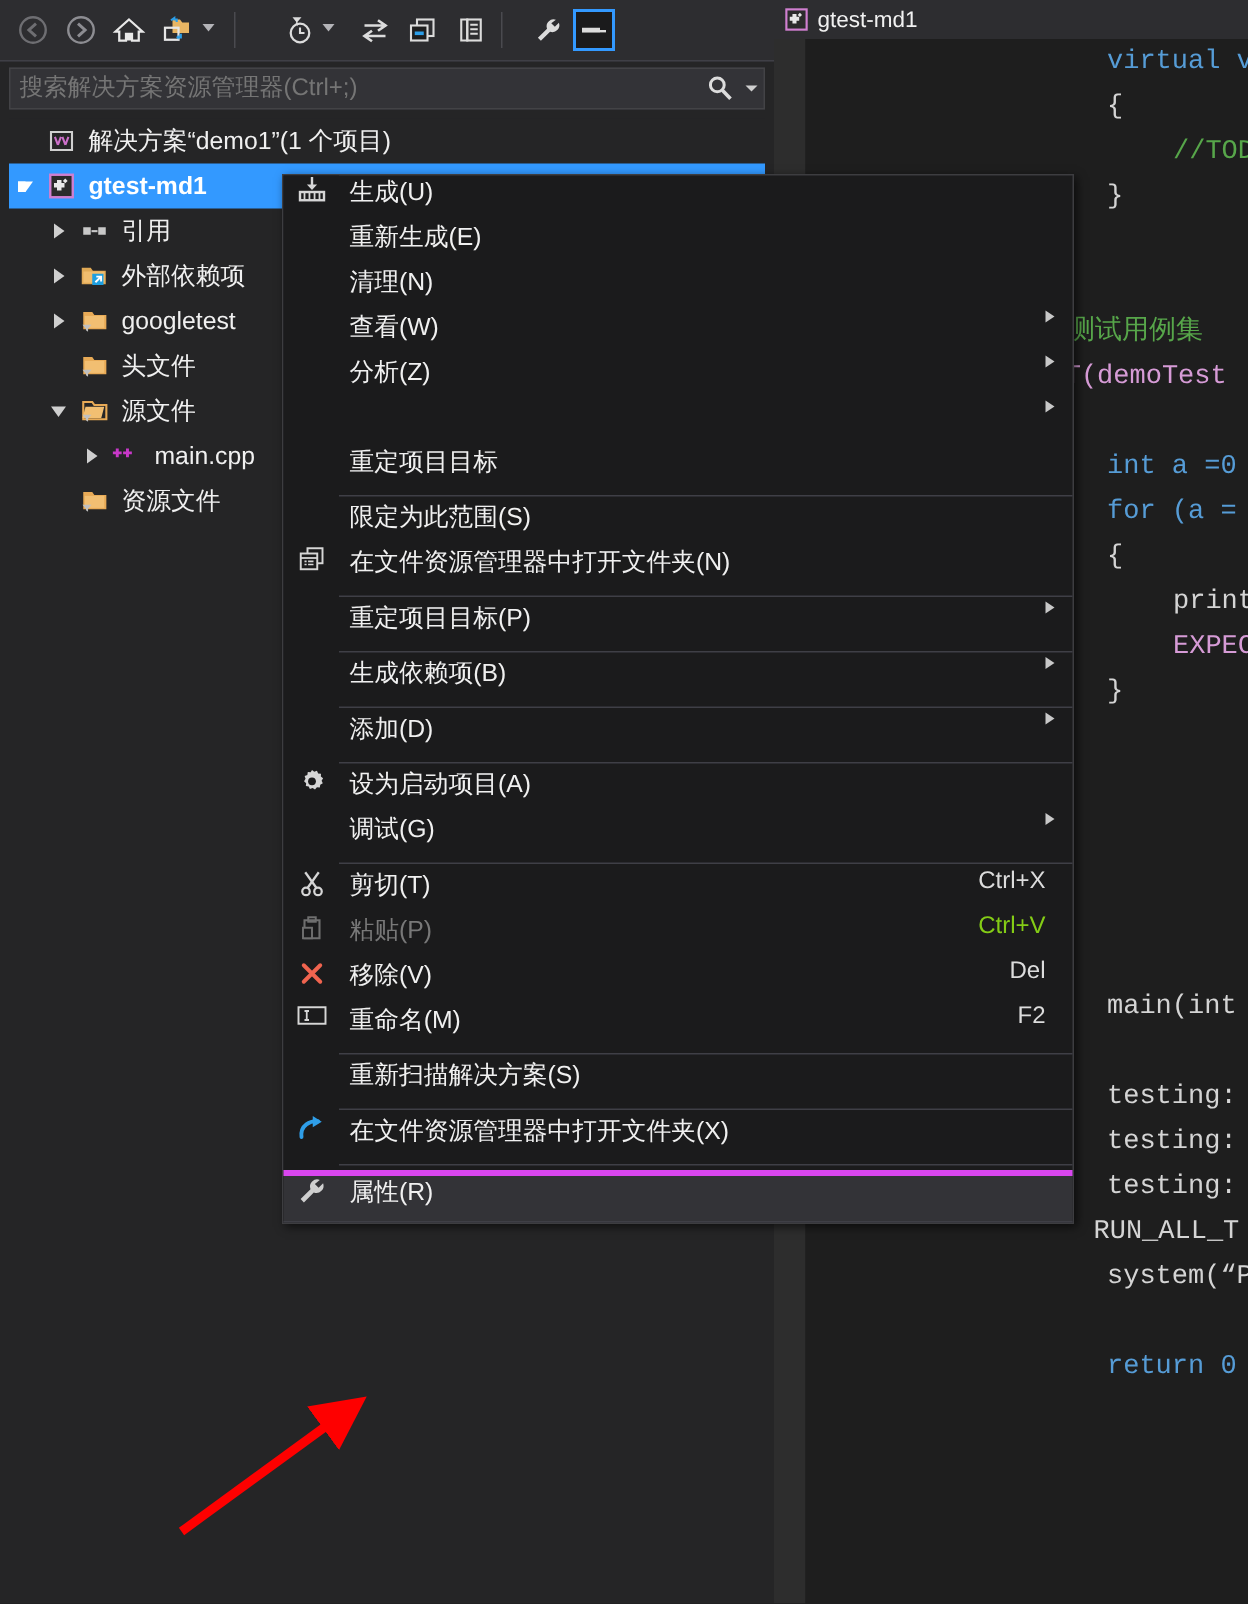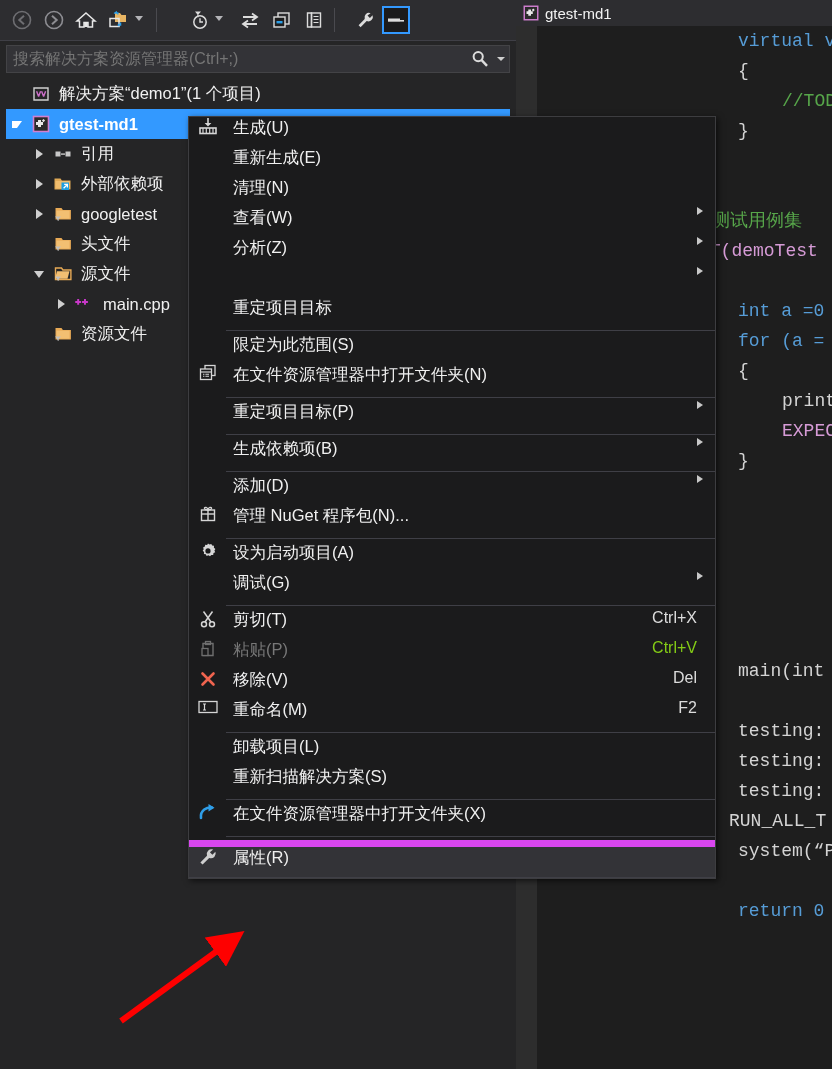--- a/index.html
+++ b/index.html
@@ -49,21 +49,21 @@
   .eline{position:absolute;white-space:pre;}
   .lnum{position:absolute;color:#2b91af;font-family:"Liberation Mono","DejaVu Sans Mono",monospace;font-size:18px;}
   .kw{color:#569cd6;} .pl{color:#d4d4d4;} .cm{color:#57a64a;} .mac{color:#d69bd6;}
 
   
   #ctx{position:absolute;left:188px;top:116px;width:528px;background:#1b1b1c;border:1px solid #3d3d40;box-sizing:border-box;
        box-shadow:2px 2px 6px rgba(0,0,0,.6);}
   #ctx .gutter{position:absolute;left:0;top:0;bottom:0;width:37px;background:#1b1b1c;}
   .mi{position:relative;display:flex;align-items:flex-start;height:30px;color:#f0f0f0;font-size:16.5px;cursor:default;}
   .mi.dis{color:#787878;}
-  .mi.hi{background:#333337;border-top:7px solid #d946ef;border-bottom:1px solid #3f3f46;}
+  .mi.hi{background:#333337;border-top:4px solid #d946ef;border-bottom:1px solid #3f3f46;}
   .mi .micon{width:37px;flex:0 0 37px;display:flex;align-items:center;justify-content:center;}
   .mi .mtext{flex:1;padding-left:7px;}
   .mi .mshort{color:#dcdcdc;font-size:16px;padding-right:18px;}
   .mi.dis .mshort{color:#84cc16;}
   .mi .marrow{position:absolute;right:12px;width:0;height:0;border-top:4.5px solid transparent;border-bottom:4.5px solid transparent;border-left:6px solid #c8c8c8;}
   .msep{height:1px;background:#3f3f46;margin:3px 0 3px 37px;}
 
   
   #redarrow{position:absolute;left:0;top:0;width:832px;height:1069px;pointer-events:none;}
 </style>
@@ -406,32 +406,20 @@
     </div>
     <div class="msep"></div>
 
     <div class="mi">
       <span class="micon"></span>
       <span class="mtext">添加(D)</span>
       <i class="marrow"></i>
     </div>
 
 
-    <div class="mi">
-      <span class="micon">
-        <svg width="20" height="18" viewBox="0 0 20 18">
-            <rect x="3.5" y="5" width="13" height="10.5" fill="none" stroke="#d6d6d6" stroke-width="1.4"></rect>
-            <path d="M10 5 v10.5" stroke="#d6d6d6" stroke-width="1.4"></path>
-            <path d="M3.5 9 h13" stroke="#d6d6d6" stroke-width="1.4"></path>
-            <path d="M10 5 C 10 2 6 1.5 6.5 3.5 C 7 5 10 5 10 5 z" fill="none" stroke="#d6d6d6" stroke-width="1.3"></path>
-            <path d="M10 5 C 10 2 14 1.5 13.5 3.5 C 13 5 10 5 10 5 z" fill="none" stroke="#d6d6d6" stroke-width="1.3"></path>
-          </svg>
-      </span>
-      <span class="mtext">管理 NuGet 程序包(N)...</span>
-    </div>
     <div class="msep"></div>
 
     <div class="mi">
       <span class="micon">
         <svg width="20" height="20" viewBox="0 0 20 20">
             <path d="M10 1.4 l1.5 1.1 l1.8 -0.6 l0.8 1.7 l1.9 0.2 l-0.1 1.9 l1.5 1.2 l-1 1.6 l0.8 1.7 l-1.7 0.9 l-0.3 1.9 l-1.9 -0.1 l-1.3 1.4 l-1.6 -1 l-1.8 0.7 l-0.8 -1.7 l-1.9 -0.3 l0.2 -1.9 l-1.4 -1.3 l1 -1.6 l-0.6 -1.8 l1.8 -0.8 l0.3 -1.9 l1.9 0.2 z" fill="#d6d6d6"></path>
             <circle cx="10" cy="8.9" r="2.6" fill="#1b1b1c"></circle>
           </svg>
       </span>
       <span class="mtext">设为启动项目(A)</span>
@@ -484,24 +472,20 @@
         <svg width="22" height="16" viewBox="0 0 22 16">
             <rect x="2" y="2.5" width="18" height="11" fill="none" stroke="#d6d6d6" stroke-width="1.3"></rect>
             <path d="M6 5 h3 M7.5 5 v6 M6 11 h3" stroke="#d6d6d6" stroke-width="1.2"></path>
           </svg>
       </span>
       <span class="mtext">重命名(M)</span>
       <span class="mshort">F2</span>
     </div>
     <div class="msep"></div>
 
-    <div class="mi">
-      <span class="micon"></span>
-      <span class="mtext">卸载项目(L)</span>
-    </div>
 
     <div class="mi">
       <span class="micon"></span>
       <span class="mtext">重新扫描解决方案(S)</span>
     </div>
     <div class="msep"></div>
 
     <div class="mi">
       <span class="micon">
         <svg width="22" height="20" viewBox="0 0 22 20">

